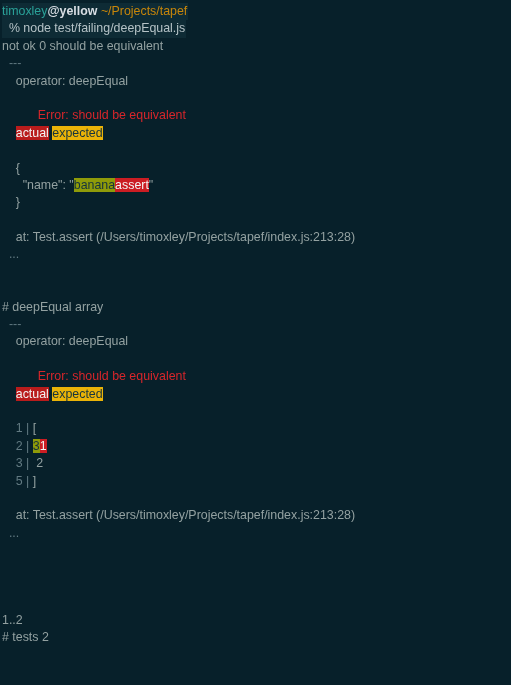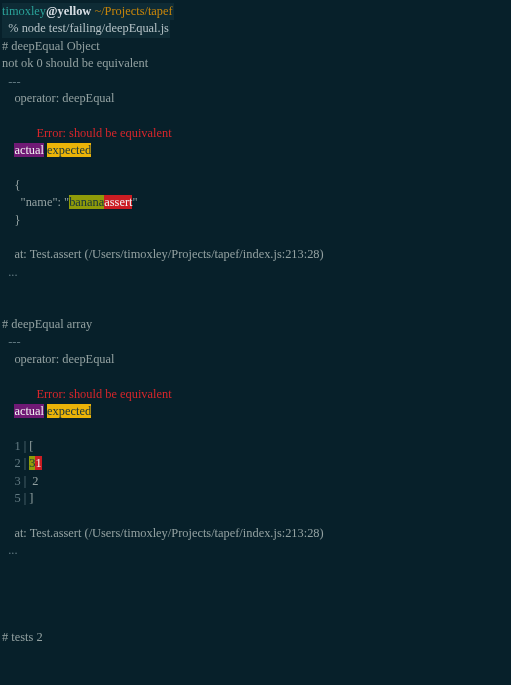--- a/index.html
+++ b/index.html
@@ -5,21 +5,21 @@
   html, body {
     margin: 0;
     padding: 0;
     background: #07202a;
   }
   #terminal {
     position: relative;
     width: 511px;
     height: 685px;
     background: #07202a;
-    font-family: Liberation Serif, serif;
+    font-family: Liberation Sans, sans-serif;
     font-size: 12.4px;
     line-height: 17.4px;
     color: #93a1a1;
     overflow: hidden;
     box-sizing: border-box;
     padding: 3px 0 0 0;
     -webkit-font-smoothing: antialiased;
   }
   .line {
     white-space: pre;
@@ -42,21 +42,21 @@
 
   .c-user   { color: #2aa198; }
   .c-at     { color: #d8dee4; font-weight: bold; }
   .c-path   { color: #c8860a; }
   .c-cmd    { color: #b5c2c6; }
   .c-plain  { color: #93a1a1; }
   .c-dim    { color: #627a82; }
   .c-err    { color: #d7262b; padding-left: 24px; }
 
   .hl-actual {
-    background: #701a75;
+    background: #b91c1c;
     color: #f2f2f2;
   }
   .hl-expected {
     background: #eab308;
     color: #16343d;
   }
   .hl-del {
     background: #cb1d23;
     color: #f4f4f4;
   }
@@ -67,21 +67,20 @@
 </style>
 </head>
 <body>
 
 <div id="terminal">
 
   <div class="prompt-line"><span class="prompt-band"><span class="c-user">timoxley</span><span class="c-at">@yellow</span><span class="c-plain"> </span><span class="c-path">~/Projects/tapef</span></span></div>
 
   <div class="prompt-line"><span class="prompt-band"><span class="c-cmd">  % </span><span class="c-cmd">node test/failing/deepEqual.js</span></span></div>
 
-  <div class="line"># deepEqual Object</div>
   <div class="line">not ok 0 should be equivalent</div>
   <div class="line c-dim">  ---</div>
   <div class="line">    operator: deepEqual</div>
   <div class="blank"></div>
   <div class="line c-err">    Error: should be equivalent</div>
   <div class="line"><span class="c-plain">    </span><span class="hl-actual">actual</span><span> </span><span class="hl-expected">expected</span></div>
   <div class="blank"></div>
   <div class="line">    {</div>
   <div class="line"><span class="c-plain">      "name": "</span><span class="hl-ins">banana</span><span class="hl-del">assert</span><span class="c-plain">"</span></div>
   <div class="line">    }</div>
@@ -107,15 +106,16 @@
 
   <div class="blank"></div>
   <div class="line">    at: Test.assert (/Users/timoxley/Projects/tapef/index.js:213:28)</div>
   <div class="line c-dim">  ...</div>
 
   <div class="blank"></div>
   <div class="blank"></div>
   <div class="blank"></div>
   <div class="blank"></div>
 
+  <div class="line">1..2</div>
   <div class="line"># tests 2</div>
 
 </div>
 
 </body></html>

